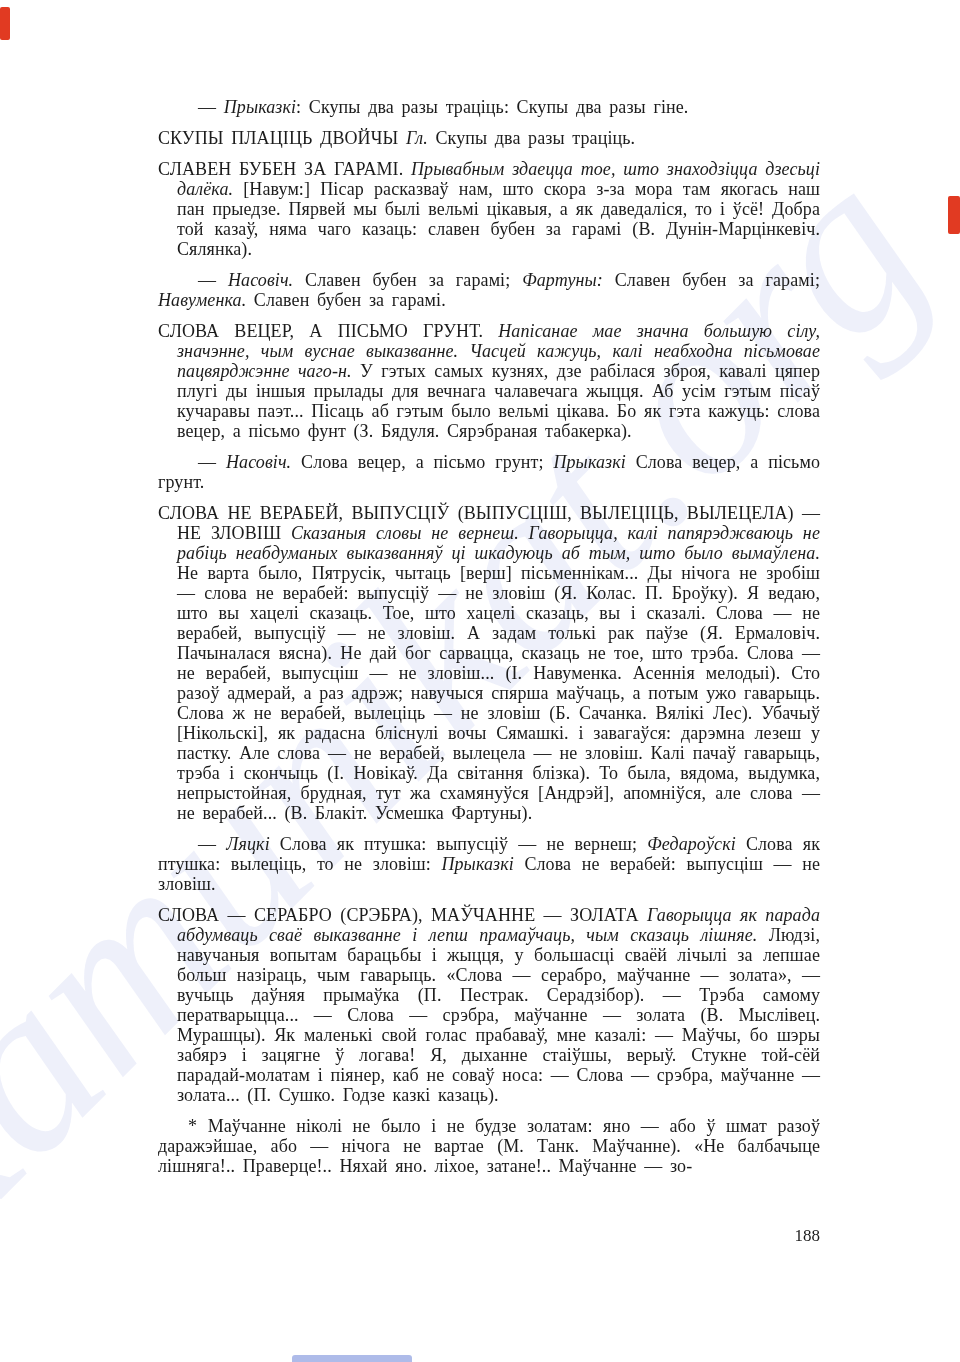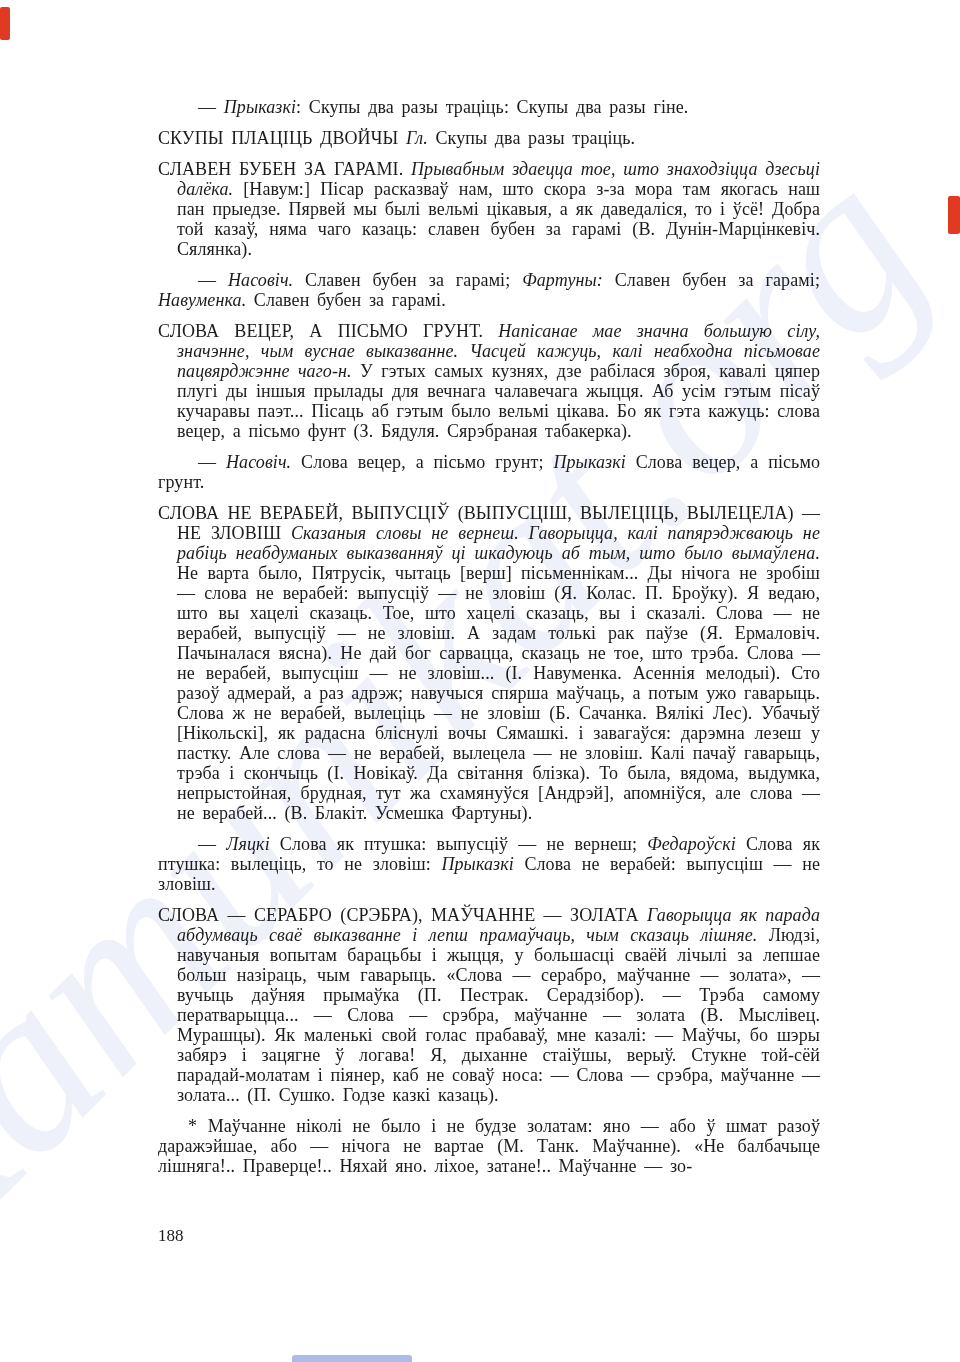--- a/index.html
+++ b/index.html
@@ -38,21 +38,21 @@
   .para{margin:0 0 11px 0;}
   .para.entry{padding-left:19px;text-indent:-19px;}
   .para.reference{text-indent:40px;}
   .para.footnote{text-indent:30px;}
   .run.italic{font-style:italic;}
   .run.caps{font-style:normal;}
   .page-number{
     position:absolute;
     left:158px;top:1226px;
     width:662px;
-    text-align:left;
+    text-align:right;
     font-size:17px;
     z-index:1;
   }
   .redmark{position:absolute;z-index:2;border-radius:2px;}
   .redmark-tl{left:0;top:7px;width:10px;height:33px;}
   .redmark-r{right:0;top:196px;width:12px;height:38px;}
   .bluemark{
     position:absolute;z-index:2;
     left:292px;bottom:0;width:120px;height:7px;
     border-radius:3px 3px 0 0;

